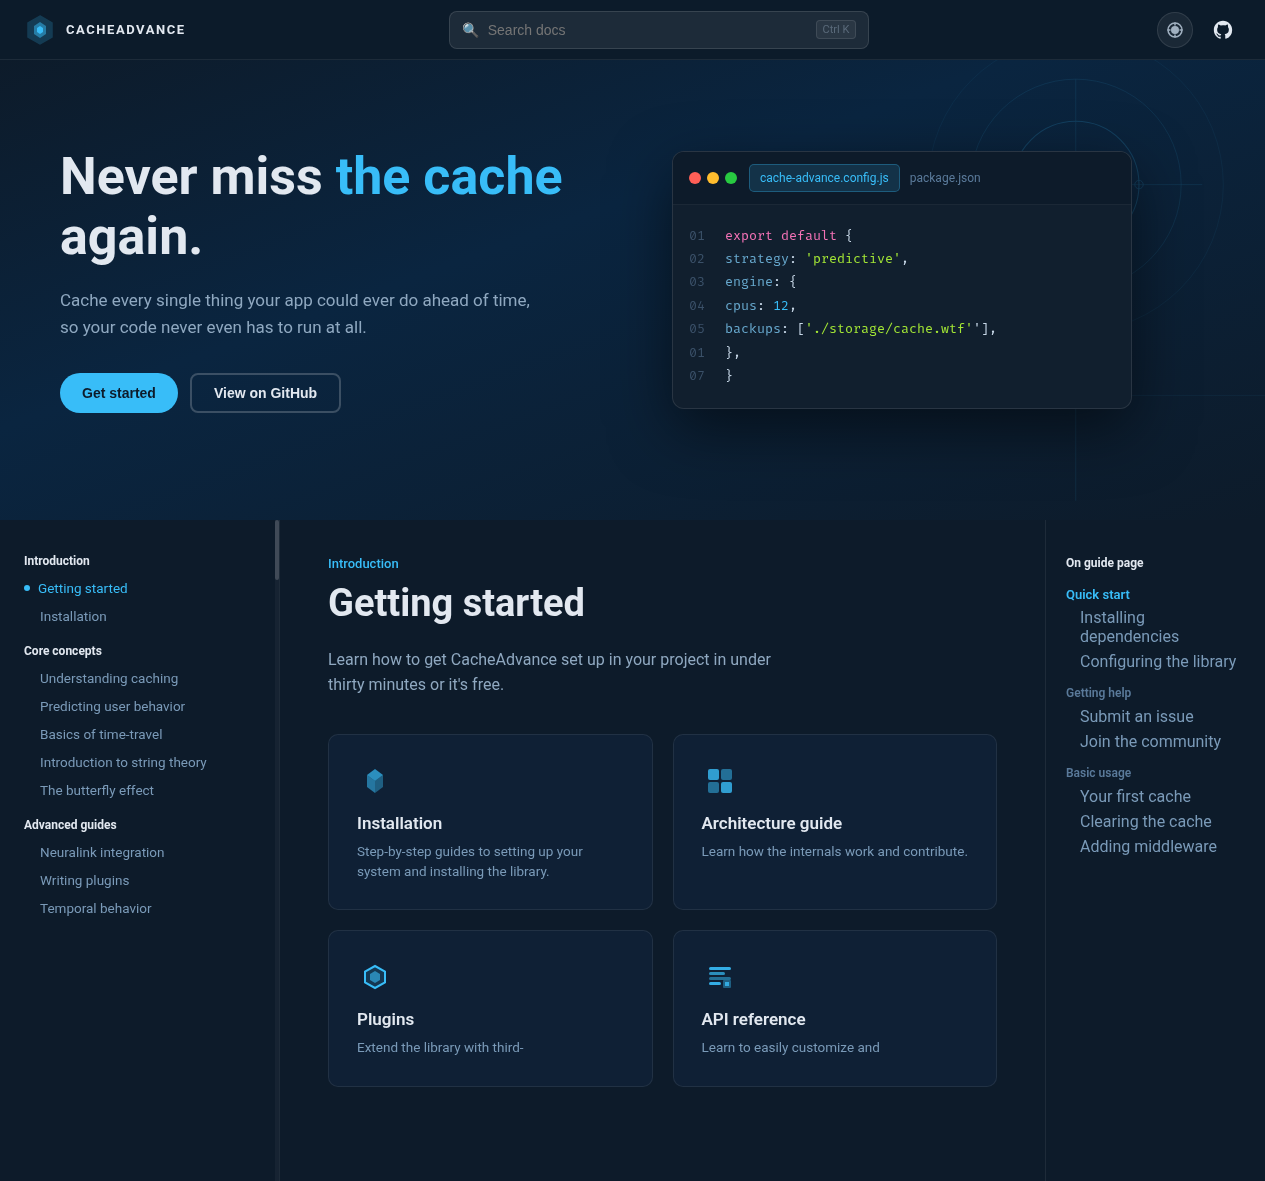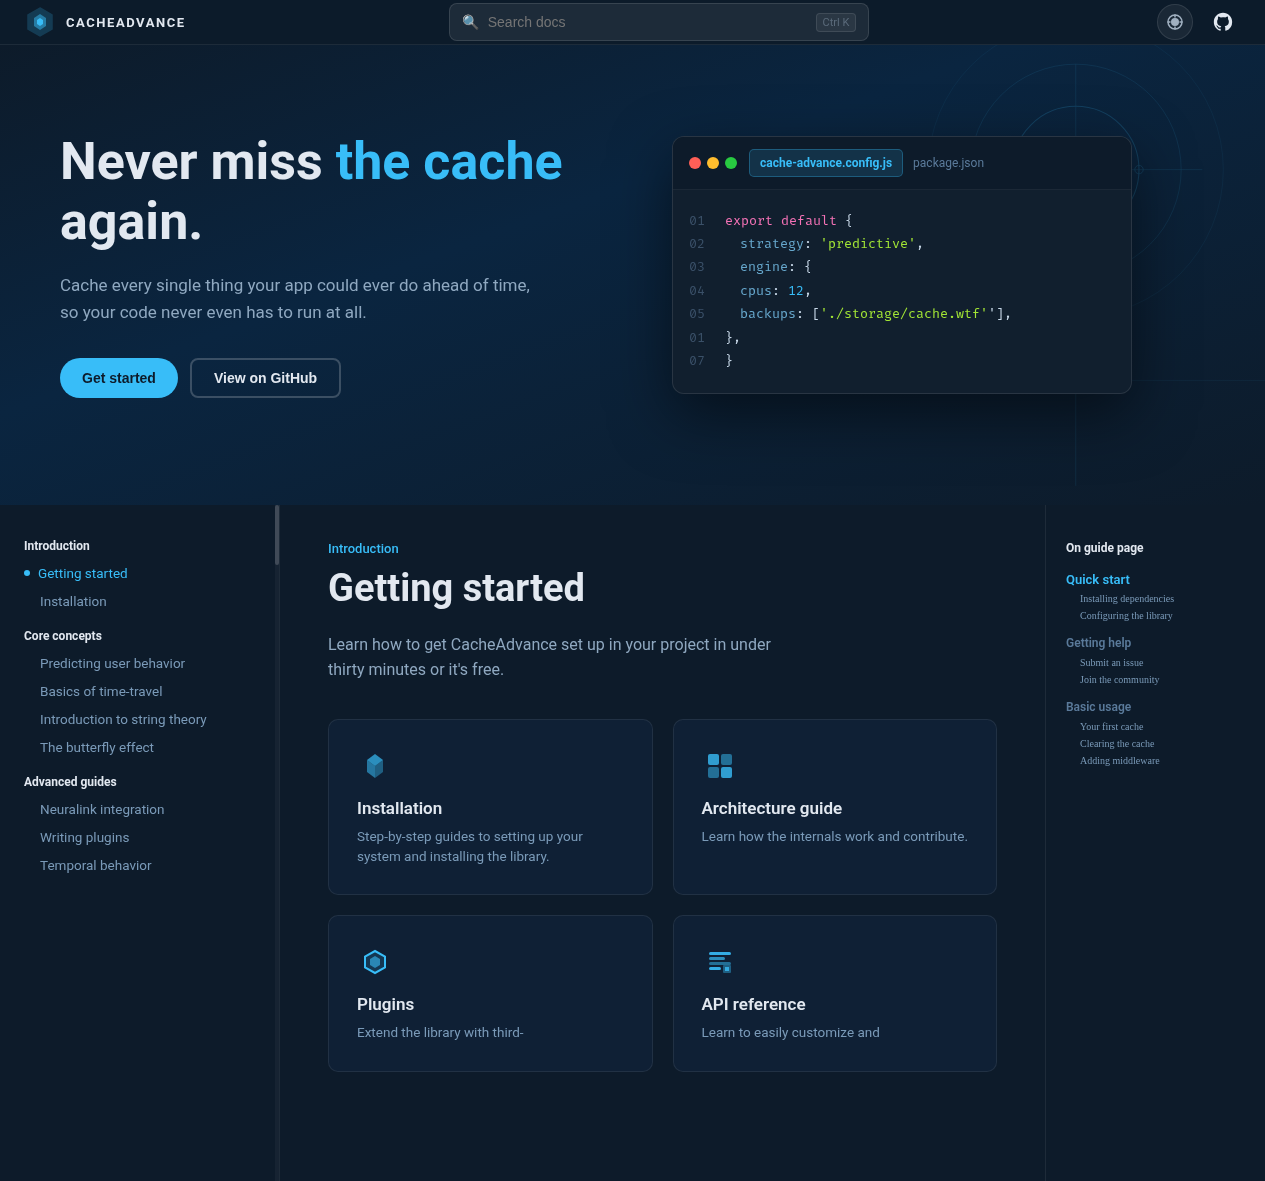--- a/index.html
+++ b/index.html
@@ -9,21 +9,21 @@
       color: #e2e8f0;
       min-height: 1181px;
       overflow-x: hidden;
     }
 
     
     .navbar {
       display: flex;
       align-items: center;
       padding: 0 24px;
-      height: 45px;
+      height: 60px;
       background: rgba(13,27,42,0.95);
       border-bottom: 1px solid rgba(255,255,255,0.07);
       position: sticky;
       top: 0;
       z-index: 100;
     }
     .logo-area {
       display: flex;
       align-items: center;
       gap: 10px;
@@ -194,21 +194,20 @@
     .tl-yellow { background: #ffbd2e; }
     .tl-green { background: #28ca41; }
     .tab-active {
       background: rgba(56,189,248,0.15);
       border: 1px solid rgba(56,189,248,0.3);
       border-radius: 5px;
       padding: 6px 10px;
       font-size: 12px;
       color: #38bdf8;
       cursor: pointer;
-      font-weight: bold;
     }
     .tab-inactive {
       padding: 3px 10px;
       font-size: 12px;
       color: #5a7a9a;
       cursor: pointer;
     }
     .code-body {
       padding: 20px 16px;
       font-family: 'Fira Code', 'Consolas', monospace;
@@ -217,21 +216,21 @@
     }
     .code-line {
       display: flex;
       gap: 16px;
     }
     .line-num { color: #3a5068; min-width: 20px; user-select: none; }
     .code-kw { color: #f472b6; }
     .code-str { color: #a3e635; }
     .code-num { color: #38bdf8; }
     .code-plain { color: #c8d8e8; }
-    .code-key { color: #67a8cd; margin-left: 15px; }
+    .code-key { color: #67a8cd; }
 
     
     .main-area {
       display: flex;
       min-height: 720px;
     }
 
     
     .sidebar {
       width: 280px;
@@ -370,21 +369,21 @@
     }
     .toc-item {
       font-size: 13px;
       color: #7a9ab8;
       padding: 3px 0;
       cursor: pointer;
       display: block;
       text-decoration: none;
     }
     .toc-item.active { color: #38bdf8; font-weight: 600; }
-    .toc-item.sub { padding-left: 14px; font-size: 10px; font-family: Liberation Serif, serif; }
+    .toc-item.sub { padding-left: 14px; font-size: 16px; }
     .toc-section-label {
       font-size: 12px;
       font-weight: 600;
       color: #5a7a9a;
       margin-top: 10px;
       margin-bottom: 4px;
       display: block;
     }
 
   </style>
@@ -502,20 +501,23 @@
             <span class="dot"></span>
             <span>Getting started</span>
           </a>
           <a class="sidebar-item sub" href="#">
             <span>Installation</span>
           </a>
         </div>
         <div class="sidebar-section">
           <div class="sidebar-section-title">Core concepts</div>
           <a class="sidebar-item sub" href="#">
+            <span>Understanding caching</span>
+          </a>
+          <a class="sidebar-item sub" href="#">
             <span>Predicting user behavior</span>
           </a>
           <a class="sidebar-item sub" href="#">
             <span>Basics of time-travel</span>
           </a>
           <a class="sidebar-item sub" href="#">
             <span>Introduction to string theory</span>
           </a>
           <a class="sidebar-item sub" href="#">
             <span>The butterfly effect</span>

